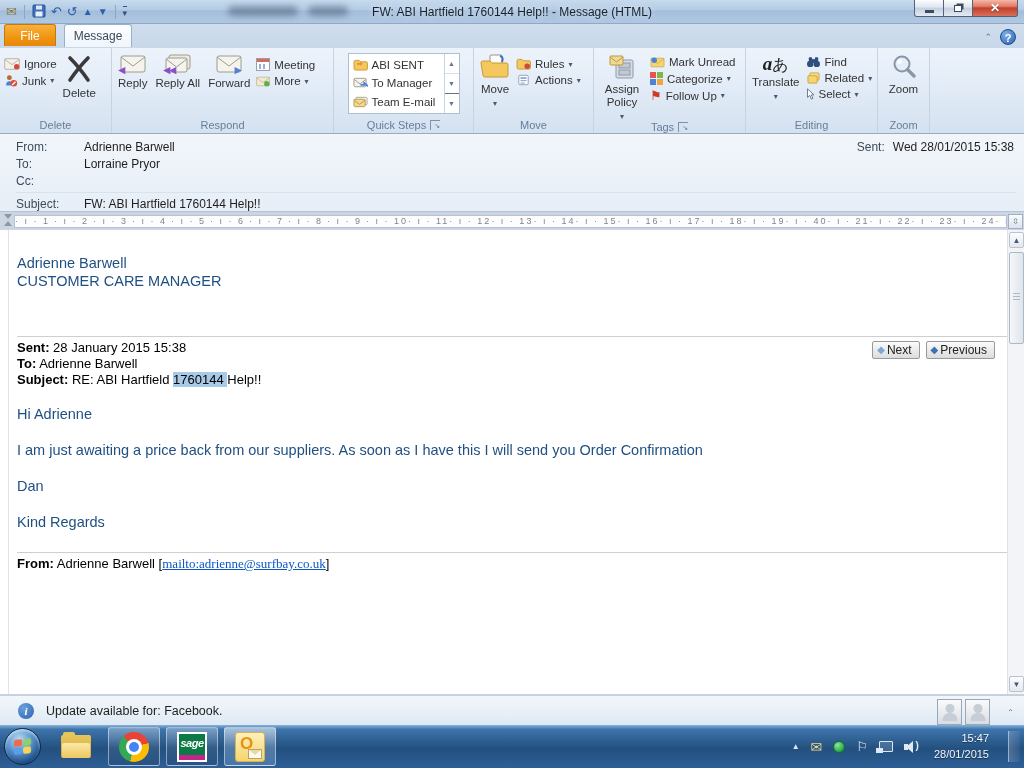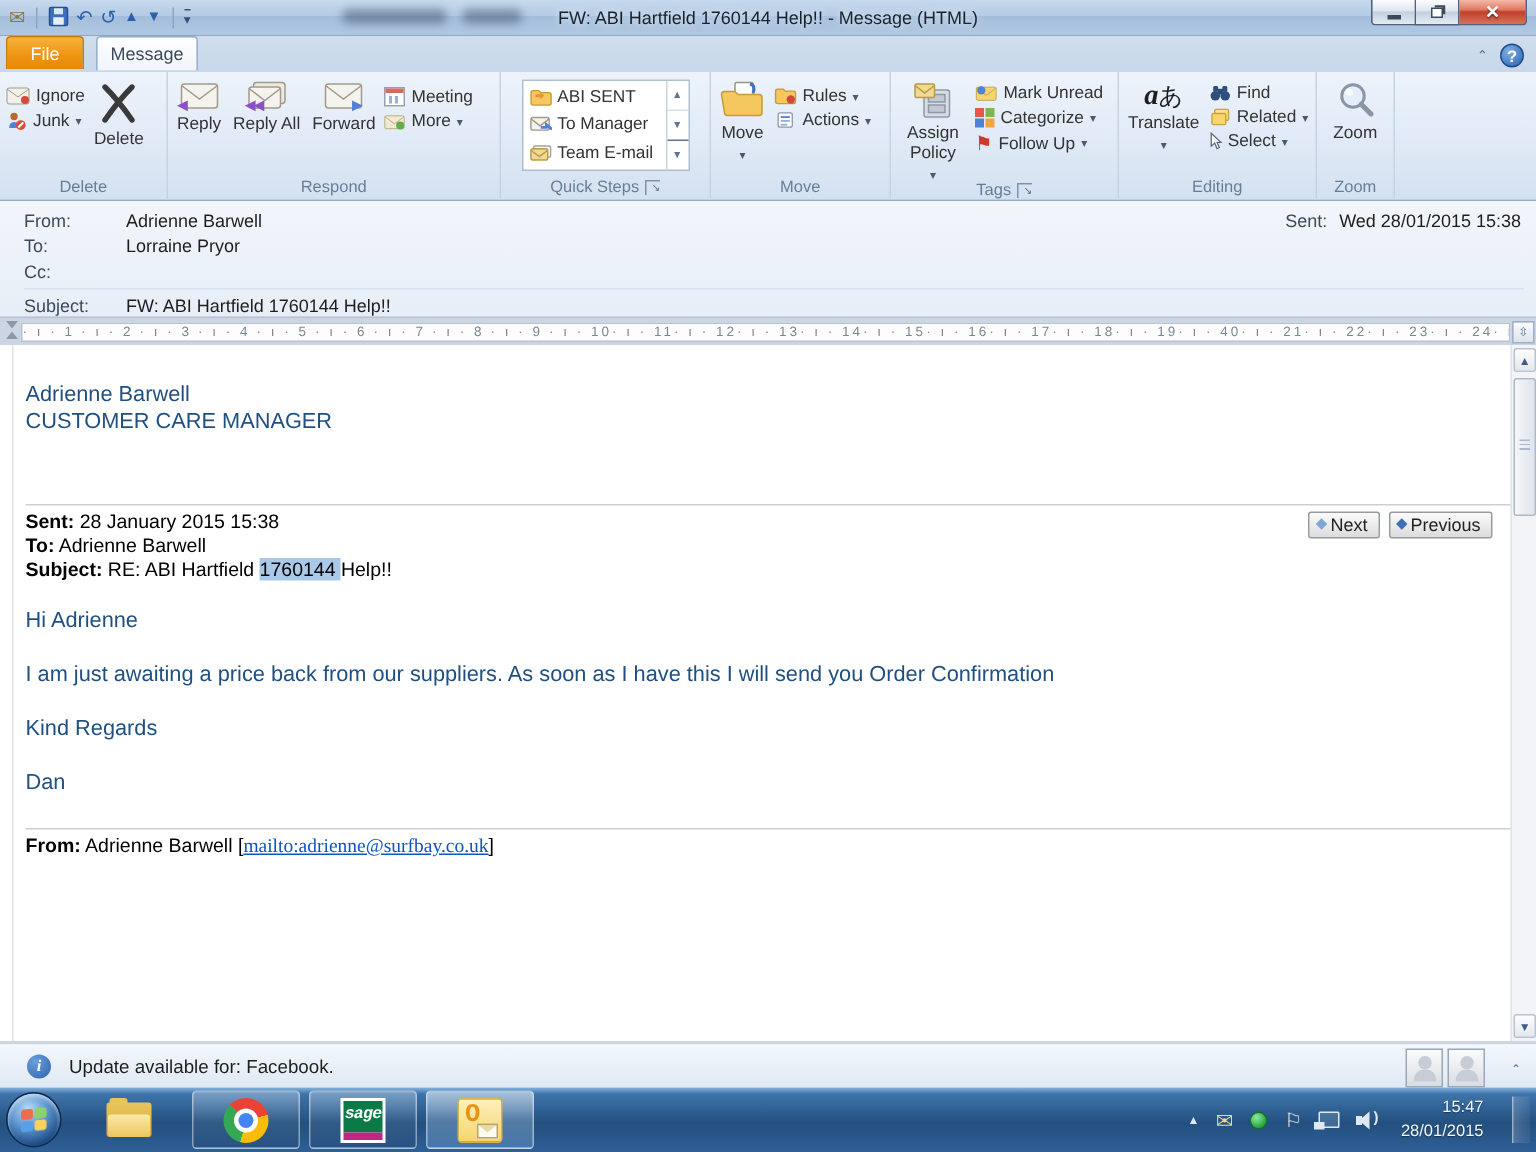--- a/index.html
+++ b/index.html
@@ -177,22 +177,22 @@
     background:linear-gradient(180deg,#86b3dd 0%,#3e74ab 10%,#23507f 55%,#2e5f96 100%);
     display:flex; align-items:center; }
   .start-orb { width:37px; height:37px; border-radius:50%; margin:0 6px 0 4px; position:relative;
     background:radial-gradient(circle at 40% 30%,#b7dcf6 0%,#5a93cc 40%,#1c4a82 75%,#0d2c54 100%);
     border:1px solid #0c2a4d; box-shadow:inset 0 2px 3px rgba(255,255,255,.6); }
   .orb-flag { position:absolute; left:9px; top:10px; width:17px; height:15px;
     display:grid; grid-template-columns:8px 8px; grid-template-rows:7px 7px; gap:1px; transform:skewY(-6deg); }
   .orb-flag i { border-radius:2px; filter:blur(.4px); }
   .orb-flag i:nth-child(1){background:#ef6b4e}.orb-flag i:nth-child(2){background:#8ed06b}
   .orb-flag i:nth-child(3){background:#5aa0e8}.orb-flag i:nth-child(4){background:#f5d35e}
-  .task-btn { width:72px; height:39px; margin:0 3px; border-radius:3px; display:flex;
-    align-items:center; justify-content:center;font-family:Liberation Mono, monospace; }
+  .task-btn { width:52px; height:39px; margin:0 3px; border-radius:3px; display:flex;
+    align-items:center; justify-content:center; }
   .task-btn.framed { border:1px solid rgba(255,255,255,.45);
     background:linear-gradient(180deg,rgba(255,255,255,.30),rgba(255,255,255,.08) 50%,rgba(0,0,0,.10)); }
   .task-btn.active { background:linear-gradient(180deg,rgba(255,255,255,.55),rgba(200,225,250,.30) 50%,rgba(120,170,220,.35)); }
   .folder-icon { position:relative; width:30px; height:23px; }
   .folder-back { position:absolute; left:0; top:0; width:30px; height:23px; border-radius:2px;
     background:linear-gradient(180deg,#e8c55c,#d8ab3a); }
   .folder-back::before { content:""; position:absolute; top:-3px; left:2px; width:12px; height:5px;
     border-radius:2px 2px 0 0; background:#e8c55c; }
   .folder-front { position:absolute; left:1px; bottom:0; width:28px; height:15px; border-radius:2px;
     background:linear-gradient(180deg,#fbe9a8,#edc65f); }
@@ -618,22 +618,22 @@
             <span>Previous</span>
           </div>
         </div>
         <div><b>Sent:</b><span> 28 January 2015 15:38</span></div>
         <div><b>To:</b><span> Adrienne Barwell</span></div>
         <div><b>Subject:</b><span> RE: ABI Hartfield </span><span class="hl">1760144 </span><span>Help!!</span></div>
       </div>
 
       <div class="msg-blue greeting">Hi Adrienne</div>
       <div class="msg-blue para">I am just awaiting a price back from our suppliers. As soon as I have this I will send you Order Confirmation</div>
+      <div class="msg-blue para">Dan</div>
       <div class="msg-blue para">Kind Regards</div>
-      <div class="msg-blue para">Dan</div>
 
       <div class="quoted2">
         <div><b>From:</b><span> Adrienne Barwell [</span><a href="#">mailto:adrienne@surfbay.co.uk</a><span>]</span></div>
       </div>
     </div>
 
     <div class="vscroll">
       <div class="sc-btn sc-up">▲</div>
       <div class="sc-thumb"></div>
       <div class="sc-btn sc-down">▼</div>

